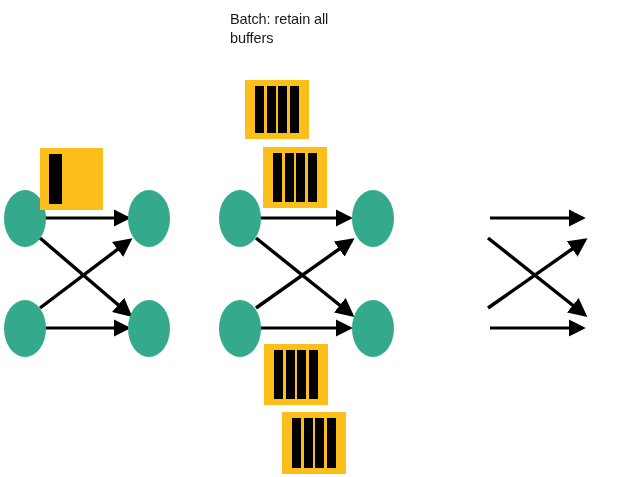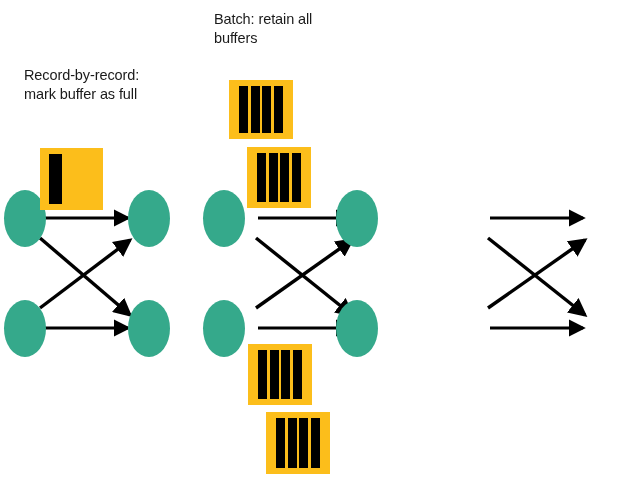--- a/index.html
+++ b/index.html
@@ -17,21 +17,21 @@
     height: 477px;
     background: #ffffff;
     overflow: hidden;
   }
   .panel {
     position: absolute;
     top: 0;
     height: 477px;
   }
   #panel-record  { left: 0px;   width: 200px; }
-  #panel-batch   { left: 184px; width: 210px; }
+  #panel-batch   { left: 200px; width: 210px; }
   #panel-pipe    { left: 420px; width: 208px; }
 
   .caption {
     position: absolute;
     color: #1a1a1a;
     font-size: 14.5px;
     line-height: 19px;
     font-family: "Liberation Sans", sans-serif;
     white-space: pre-line;
     letter-spacing: -0.1px;
@@ -101,22 +101,20 @@
     <g>
       <line x1="490" y1="218" x2="583" y2="218" stroke="#000" stroke-width="3.1" marker-end="url(#arrowhead)"></line>
       <line x1="488" y1="238" x2="585" y2="315" stroke="#000" stroke-width="3.4" marker-end="url(#arrowhead)"></line>
       <line x1="488" y1="308" x2="585" y2="240" stroke="#000" stroke-width="3.4" marker-end="url(#arrowhead)"></line>
       <line x1="490" y1="328" x2="583" y2="328" stroke="#000" stroke-width="3.1" marker-end="url(#arrowhead)"></line>
     </g>
   </svg>
 
   <div class="panel" id="panel-record">
 
-    <div class="caption" id="caption-record">Record-by-record:
-mark buffer as full</div>
 
     <div class="oval" style="left:4px;  top:190px; width:42px; height:57px;"></div>
     <div class="oval" style="left:4px;  top:300px; width:42px; height:57px;"></div>
     <div class="oval" style="left:128px; top:190px; width:42px; height:57px;"></div>
     <div class="oval" style="left:128px; top:300px; width:42px; height:57px;"></div>
 
     <div class="buffer slots-1" style="left:40px; top:148px; width:63px; height:62px;">
       <span class="bar"></span>
     </div>
   </div>

